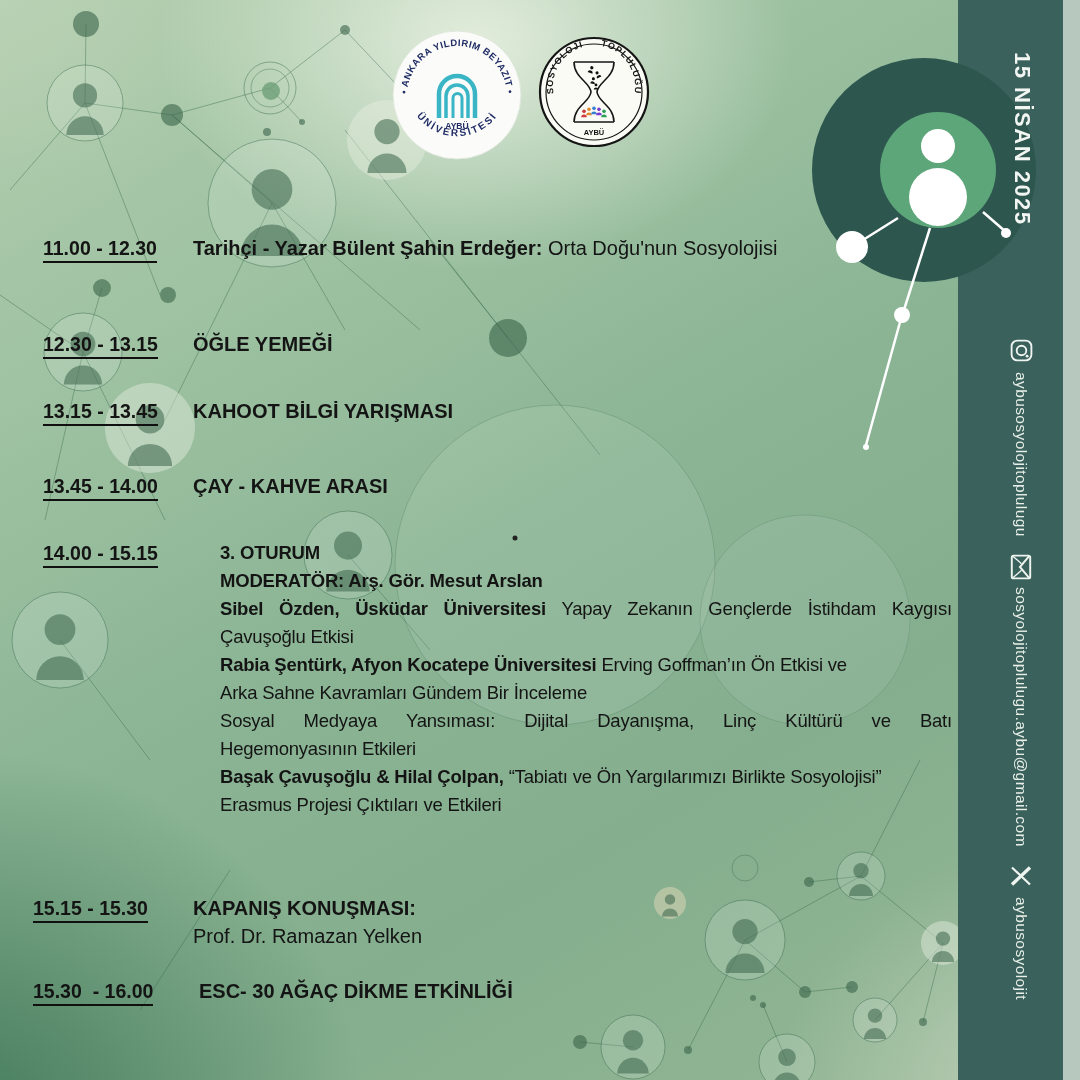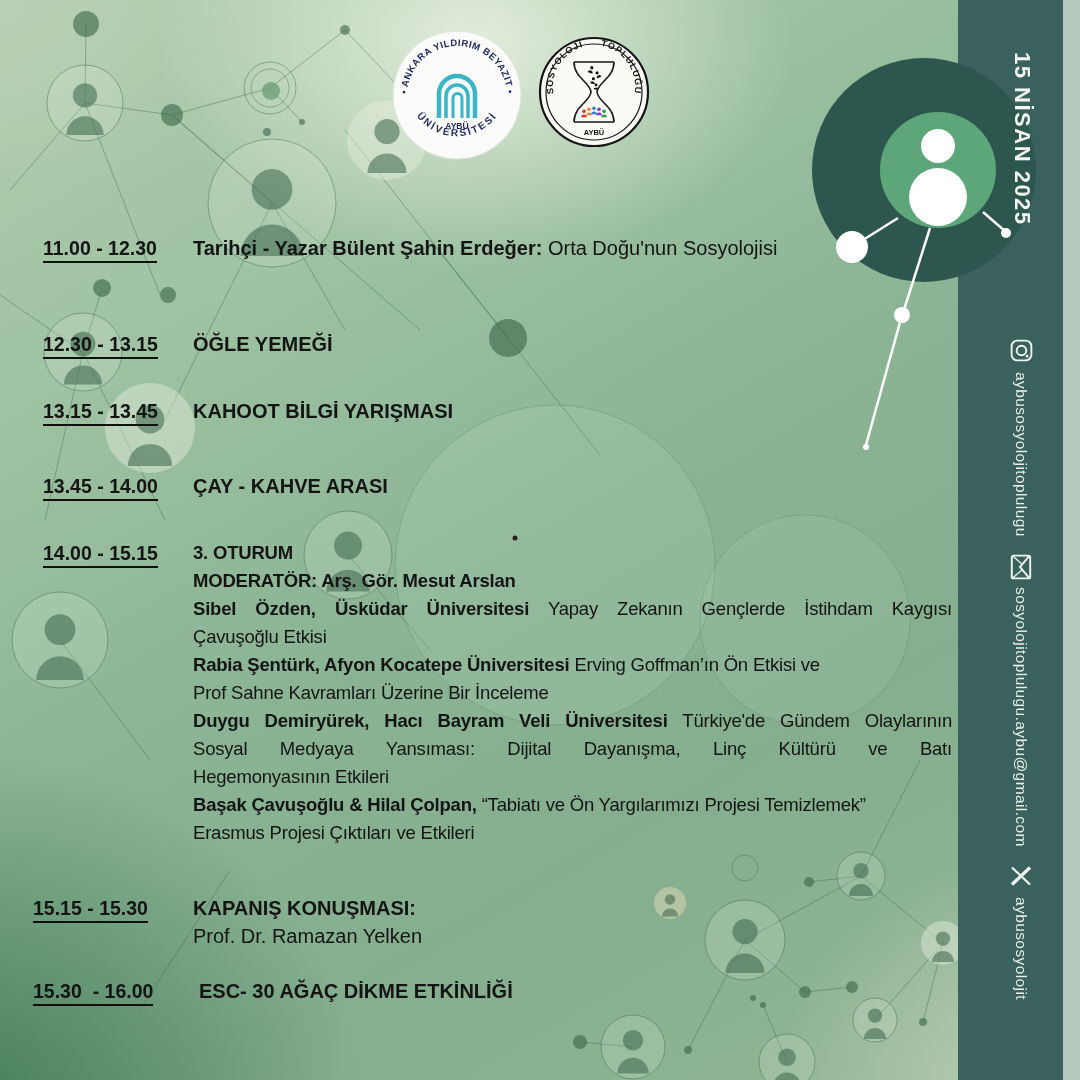--- a/index.html
+++ b/index.html
@@ -21,21 +21,21 @@
   .logo-club{position:absolute;left:538px;top:36px;}
 
   
   .schedule{position:absolute;inset:0;z-index:5;}
   .row{position:absolute;left:0;width:1080px;}
   .time{position:absolute;left:43px;top:0;font-weight:bold;font-size:19.5px;line-height:28px;white-space:pre;}
   .time span{border-bottom:2.5px solid #101010;padding-bottom:2px;margin-top:20px;}
   .content{position:absolute;left:193px;top:0;width:759px;}
   .line{font-size:20px;line-height:28px;white-space:nowrap;}
   .line b{font-weight:bold;}
-  .r5 .line{font-size:18.5px;letter-spacing:-0.2px;}
+  .r5 .line{font-size:18.5px;letter-spacing:-0.2px;margin-left:27px;}
   .jl{white-space:normal;text-align:justify;text-align-last:justify;}
   .tx-alt .time{left:33px;text-align:center;}
   .tx-alt .content{left:193px;}
 
   
   .side-items{position:absolute;inset:0;z-index:5;color:#edf3ee;}
   .vdate{position:absolute;left:1009px;top:52px;writing-mode:vertical-rl;
          font-size:22px;font-weight:bold;letter-spacing:1.5px;color:#f2f6f2;white-space:pre;}
   .vsocial{position:absolute;left:997px;width:48px;display:flex;flex-direction:column;align-items:center;gap:9px;}
   .vsocial svg{transform:rotate(90deg);flex:0 0 auto;}
@@ -237,25 +237,24 @@
     </div>
 
     <div class="row r5" style="top:539px">
       <div class="time"><span>14.00 - 15.15</span></div>
       <div class="content">
         <div class="line"><b>3. OTURUM</b></div>
         <div class="line"><b>MODERATÖR: Arş. Gör. Mesut Arslan</b></div>
         <div class="line jl"><b>Sibel Özden, Üsküdar Üniversitesi</b><span> Yapay Zekanın Gençlerde İstihdam Kaygısı</span></div>
         <div class="line"><span>Çavuşoğlu Etkisi</span></div>
         <div class="line"><b>Rabia Şentürk, Afyon Kocatepe Üniversitesi</b><span> Erving Goffman’ın Ön Etkisi ve</span></div>
-        <div class="line"><span>Prof Sahne Kavramları Üzerine Bir İnceleme</span></div>
-        <div class="line jl"><b>Duygu Demiryürek, Hacı Bayram Veli Üniversitesi</b><span> Türkiye'de Gündem Olaylarının</span></div>
+        <div class="line"><span>Arka Sahne Kavramları Gündem Bir İnceleme</span></div>
         <div class="line jl"><span>Sosyal Medyaya Yansıması: Dijital Dayanışma, Linç Kültürü ve Batı</span></div>
         <div class="line"><span>Hegemonyasının Etkileri</span></div>
-        <div class="line"><b>Başak Çavuşoğlu &amp; Hilal Çolpan,</b><span> “Tabiatı ve Ön Yargılarımızı Projesi Temizlemek”</span></div>
+        <div class="line"><b>Başak Çavuşoğlu &amp; Hilal Çolpan,</b><span> “Tabiatı ve Ön Yargılarımızı Birlikte Sosyolojisi”</span></div>
         <div class="line"><span>Erasmus Projesi Çıktıları ve Etkileri</span></div>
       </div>
     </div>
 
     <div class="row tx-alt" style="top:894px">
       <div class="time"><span>15.15 - 15.30</span></div>
       <div class="content">
         <div class="line"><b>KAPANIŞ KONUŞMASI:</b></div>
         <div class="line"><span>Prof. Dr. Ramazan Yelken</span></div>
       </div>

